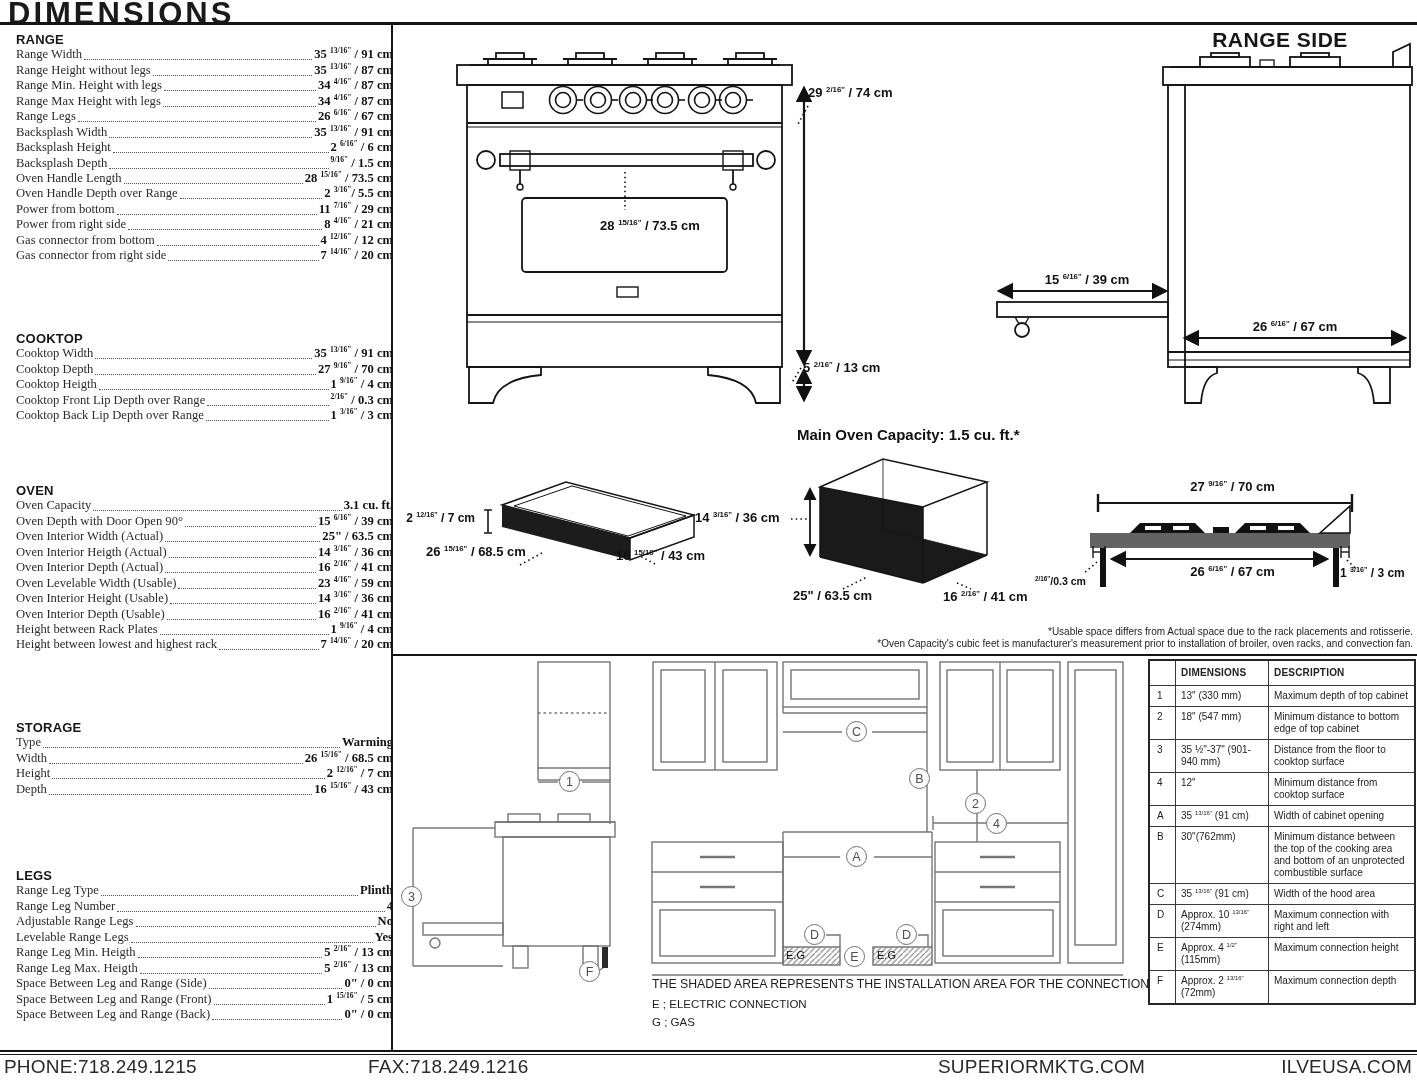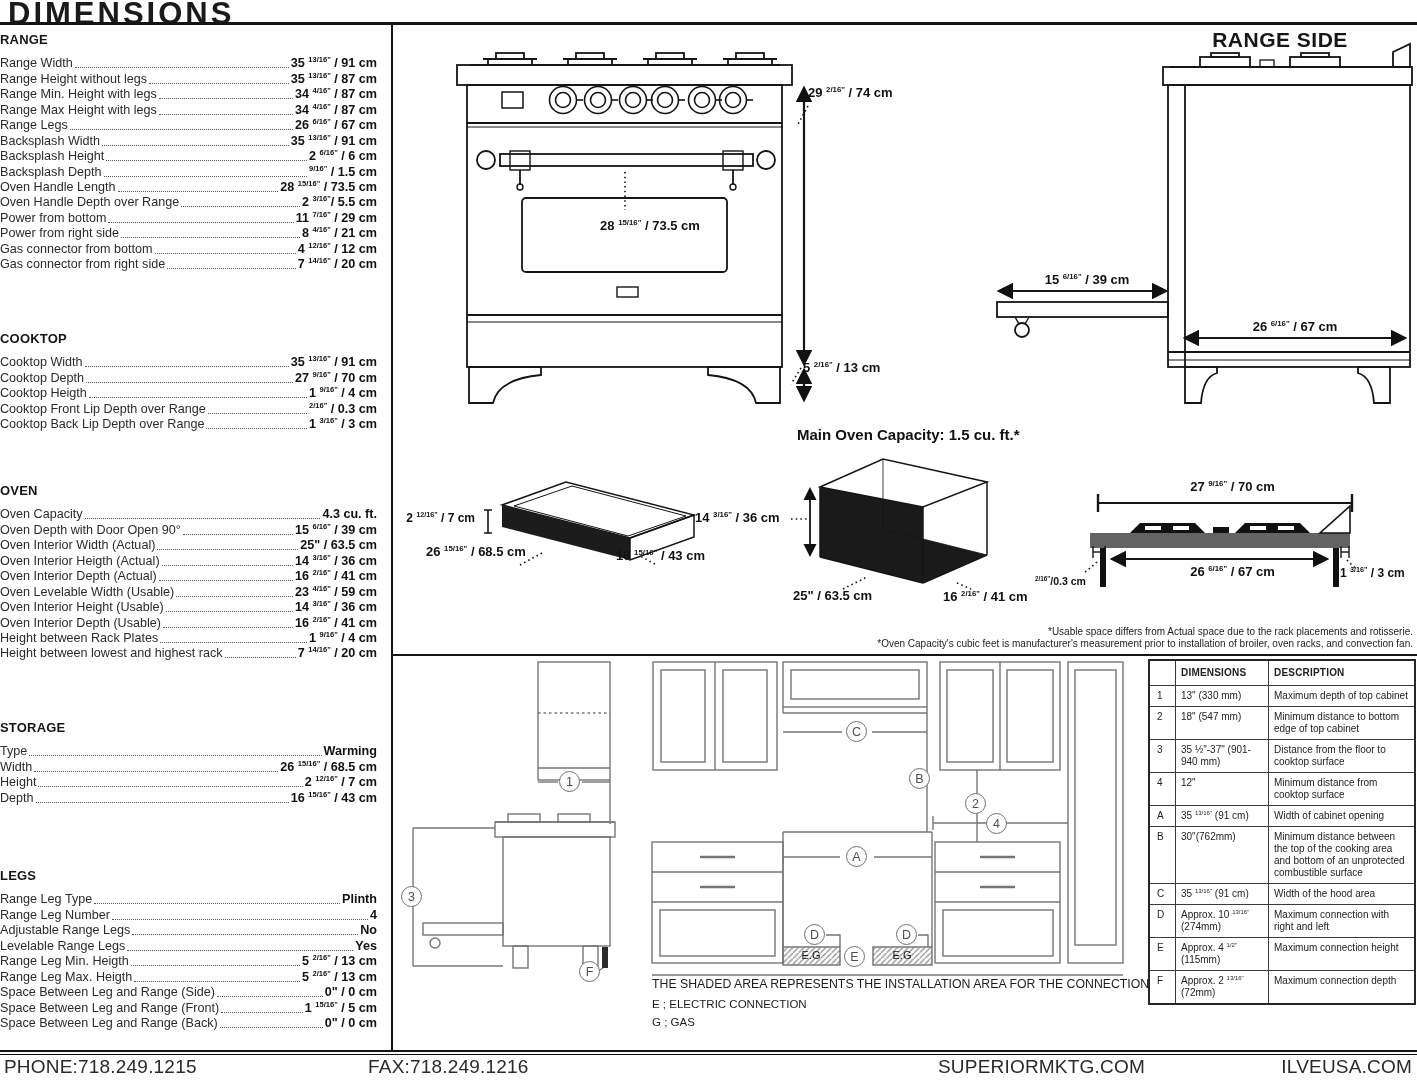--- a/index.html
+++ b/index.html
@@ -3,37 +3,37 @@
 <meta charset="utf-8">
 <style>
   html,body{margin:0;padding:0;background:#fff;}
   body{font-family:"Liberation Sans", sans-serif; color:#111;}
   #page{position:relative;width:1417px;height:1080px;background:#fff;overflow:hidden;}
   .abs{position:absolute;}
   
   #page-title{position:absolute;left:8px;top:-4px;font-size:31px;font-weight:bold;letter-spacing:3px;color:#1a1a1a;}
   .rule{position:absolute;background:#151515;}
   
-  .spec-section{position:absolute;left:0;width:377px;}
+  .spec-section{position:absolute;left:16px;width:377px;}
   .spec-title{margin:0;font-size:13px;font-weight:bold;color:#161616;letter-spacing:.2px;}
-  .spec-rows{margin-top:8px;}
+  .spec-rows{margin-top:0;font-family:Liberation Serif, serif;}
   .spec-row{display:flex;align-items:flex-end;height:15.45px;font-size:12.6px;color:#2b2b2b;}
   .spec-label{white-space:nowrap;}
   .leader{flex:1;border-bottom:1.6px dotted #555;margin:0 2px 2px 2px;min-width:8px;}
   .spec-value{white-space:nowrap;font-weight:bold;color:#111;}
   sup{font-size:0.60em;line-height:0;}
   
   .dim-label{position:absolute;font-size:13px;font-weight:bold;color:#111;white-space:nowrap;}
   .dim-label.md{font-size:12px;}
   .dim-label.sm{font-size:10.5px;}
   .diagram-title{position:absolute;font-size:21px;font-weight:bold;color:#161616;text-align:center;letter-spacing:.5px;}
   .footnote{position:absolute;right:4px;font-size:10px;color:#222;text-align:right;white-space:nowrap;}
   
   .callout{position:absolute;width:21px;height:21px;box-sizing:border-box;border:1.5px solid #6f6f6f;border-radius:50%;background:#fff;color:#4e4e4e;font-size:12.5px;display:flex;align-items:center;justify-content:center;z-index:4;}
-  .eg-label{position:absolute;width:50px;text-align:center;font-size:11px;color:#111;z-index:4;}
+  .eg-label{position:absolute;width:50px;text-align:left;font-size:11px;color:#111;z-index:4;}
   .install-note{position:absolute;font-size:12.3px;color:#1d1d1d;}
   .legend-line{font-size:11.5px;color:#1d1d1d;margin-bottom:6px;}
   
   .tbl{position:absolute;left:1148px;top:659px;width:268px;box-sizing:border-box;border:2px solid #262626;background:#fff;font-size:10px;color:#222;}
   .trow{display:grid;grid-template-columns:25px 93px 1fr;}
   .trow .c{border-left:1px solid #3a3a3a;border-top:1px solid #3a3a3a;padding:4px 4px 4px 5px;line-height:1.2;}
   .trow .c:first-child{border-left:none;}
   .trow.head .c{border-top:none;font-weight:bold;font-size:10px;letter-spacing:.2px;padding-top:6px;padding-bottom:6px;}
   .trow .c.id{padding-left:7px;}
   
@@ -188,21 +188,21 @@
       </div>
   </div>
 
   <div class="spec-section" style="top:483px">
     <h3 class="spec-title">OVEN</h3>
     <div class="spec-rows">
 
         <div class="spec-row">
           <span class="spec-label">Oven Capacity</span>
           <span class="leader"></span>
-          <span class="spec-value">4.3 cu. ft.</span>
+          <span class="spec-value">3.1 cu. ft.</span>
         </div>
 
         <div class="spec-row">
           <span class="spec-label">Oven Depth with Door Open 90°</span>
           <span class="leader"></span>
           <span class="spec-value">15 <sup>6/16"</sup> / 39 cm</span>
         </div>
 
         <div class="spec-row">
           <span class="spec-label">Oven Interior Width (Actual)</span>

